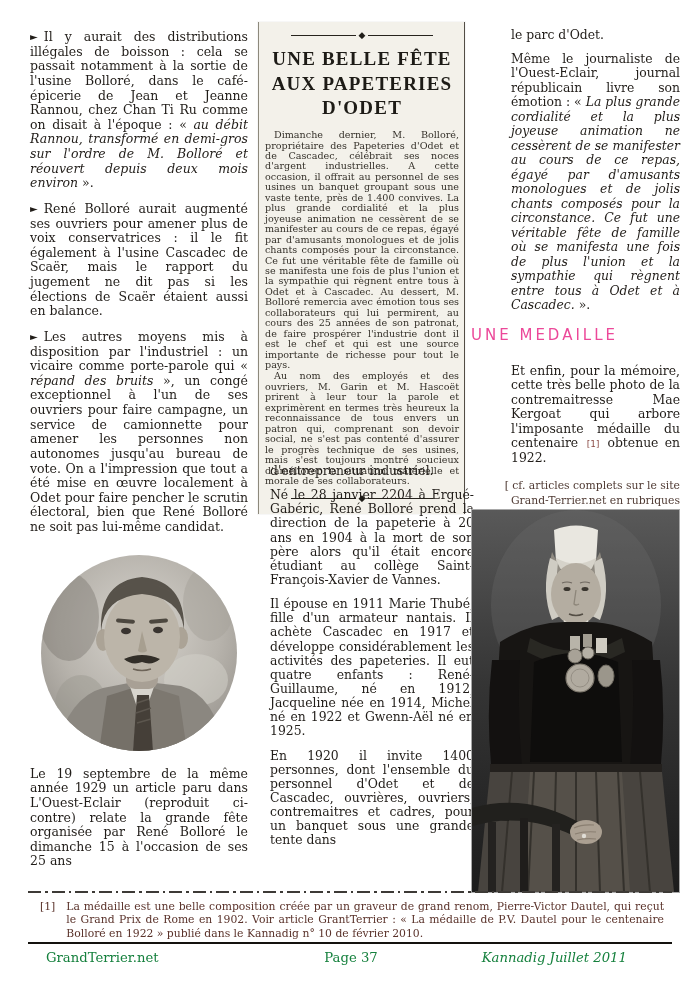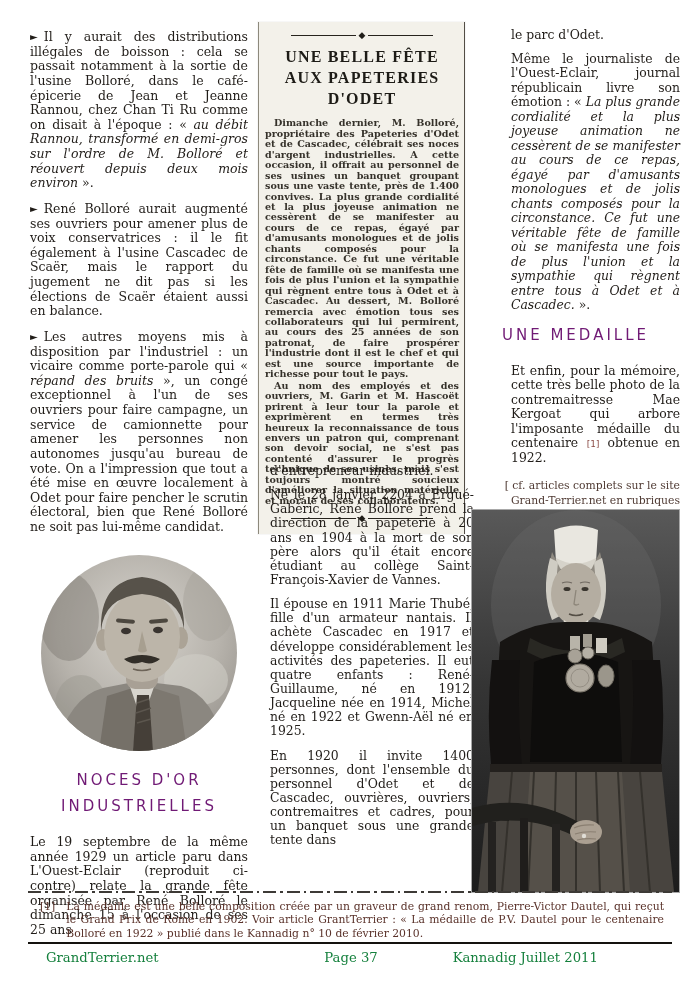--- a/index.html
+++ b/index.html
@@ -14,30 +14,30 @@
        hyphens:auto;-webkit-hyphens:auto;}
   .col-right p.bp{font-size:12.4px;margin-bottom:9px;margin-left:40px;}
   .col-mid-text p.bp{font-size:12.4px;line-height:1.14;margin-bottom:10px;}
   .bullet{font-size:10px;margin-right:6px;position:relative;top:-1px;}
   em.q{font-style:italic;}
   
   .portrait-man{width:196px;height:196px;border-radius:50%;overflow:hidden;margin:20px auto 16px;}
   .portrait-man svg{display:block;}
   
   .script-heading{font-family:"DejaVu Sans","Liberation Sans",sans-serif;font-weight:400;
-      font-size:15px;letter-spacing:3px;text-align:center;line-height:1.75;margin:6px 0 16px;color:#701a75;}
+      font-size:15px;letter-spacing:3px;line-height:1.75;margin:6px 0 16px;color:#ec4899;}
   
   .clipping{background:#f3f1ea;border-left:1px solid #8d897c;border-right:1px solid #524d45;
       padding:8px 5px 9px 6px;box-shadow:0 0 0 1px rgba(0,0,0,0.03);}
   .clip-ornament{display:flex;align-items:center;margin:1px 26px 7px 26px;color:#1f1d18;}
   .clip-ornament::before,.clip-ornament::after{content:"";flex:1;border-top:1.6px solid #26231d;}
   .clip-ornament .diamond{font-size:9px;line-height:1;padding:0 3px;}
-  .clip-title{font-family:"Liberation Serif","DejaVu Serif",serif;font-weight:700;font-size:16px;
+  .clip-title{font-family:"Liberation Serif","DejaVu Serif",serif;font-weight:700;font-size:19px;
       letter-spacing:1.2px;text-align:center;line-height:1.3;margin:2px 0 9px;color:#1d1b16;}
-  p.clip-body{font-size:9.6px;font-weight:700;line-height:1.09;text-align:justify;
+  p.clip-body{font-size:9.6px;font-weight:400;line-height:1.09;text-align:justify;
       margin:0 0 1px 0;color:#35312a;text-indent:9px;word-spacing:0.3px;}
   .clip-ornament.bottom{margin-top:8px;margin-bottom:2px;}
   
   .fn-ref{font-family:"DejaVu Sans Mono","Liberation Mono",monospace;font-size:9px;color:#8a4a44;
       letter-spacing:-0.5px;padding:0 1px;}
   .bracket-note{font-size:10.8px;line-height:1.38;color:#4f3a33;text-align:right;margin-top:14px;
       padding-left:6px;}
   
   .portrait-woman{position:absolute;left:471px;top:509px;width:209px;height:384px;
       border:1px solid #a8a8a8;box-sizing:border-box;background:#222;}
@@ -45,21 +45,21 @@
   
   .dashdot{position:absolute;left:28px;top:891px;width:644px;height:1.8px;
       background:repeating-linear-gradient(90deg,#3d3a36 0 13px,transparent 13px 17px,#3d3a36 17px 19.5px,transparent 19.5px 23.5px);}
   .footnote{position:absolute;left:40px;top:900px;width:624px;display:flex;gap:11px;
       font-size:10.8px;line-height:1.24;color:#5a322a;text-align:justify;}
   .footnote .fn-marker{flex:0 0 auto;}
   .footer-rule{position:absolute;left:28px;top:942px;width:644px;border-top:2px solid #14120e;}
   .footer{position:absolute;left:46px;top:950px;width:610px;display:flex;font-size:13.2px;color:#15803d;}
   .footer .f-left{flex:1;text-align:left;}
   .footer .f-center{flex:1;text-align:center;}
-  .footer .f-right{flex:1;text-align:left;}
+  .footer .f-right{flex:1;text-align:center;font-style:italic;}
 </style>
 </head>
 <body>
 
 <div class="page">
 
   <div class="col col-left">
     <p class="bp"><span class="bullet">►</span><span>Il y aurait des distributions illégales de boisson : cela se passait notamment à la sortie de l'usine Bolloré, dans le café-épicerie de Jean et Jeanne Rannou, chez Chan Ti Ru comme on disait à l'époque : « </span><em class="q">au débit Rannou, transformé en demi-gros sur l'ordre de M. Bolloré et réouvert depuis deux mois environ</em><span> ».</span></p>
     <p class="bp"><span class="bullet">►</span><span>René Bolloré aurait augmenté ses ouvriers pour amener plus de voix conservatrices : il le fit également à l'usine Cascadec de Scaër, mais le rapport du jugement ne dit pas si les élections de Scaër étaient aussi en balance.</span></p>
     <p class="bp"><span class="bullet">►</span><span>Les autres moyens mis à disposition par l'industriel : un vicaire comme porte-parole qui « </span><em class="q">répand des bruits</em><span> », un congé exceptionnel à l'un de ses ouvriers pour faire campagne, un service de camionnette pour amener les personnes non autonomes jusqu'au bureau de vote. On a l'impression que tout a été mise en œuvre localement à Odet pour faire pencher le scrutin électoral, bien que René Bolloré ne soit pas lui-même candidat.</span></p>
@@ -93,21 +93,20 @@
         <rect x="75" y="64" width="19" height="4" rx="2" fill="#4c473f" transform="rotate(5 84 66)"></rect>
         <rect x="108" y="64" width="19" height="4" rx="2" fill="#4c473f" transform="rotate(-5 118 66)"></rect>
         <ellipse cx="85" cy="76" rx="5" ry="3.2" fill="#393430"></ellipse>
         <ellipse cx="117" cy="75" rx="5" ry="3.2" fill="#393430"></ellipse>
         <path d="M101,76 L97,96 Q101,99 106,96 Z" fill="#a79f90"></path>
         <path d="M83,104 Q101,96 119,104 Q111,111 101,107 Q91,111 83,104 Z" fill="#322e28"></path>
         <path d="M92,114 Q101,117 110,114" stroke="#6d6458" stroke-width="1.5" fill="none"></path>
       </svg>
     </div>
 
-    <h2 class="script-heading"><span>NOCES D'OR</span><br><span>INDUSTRIELLES</span></h2>
 
     <p class="bp"><span>Le 19 septembre de la même année 1929 un article paru dans L'Ouest-Eclair (reproduit ci-contre) relate la grande fête organisée par René Bolloré le dimanche 15 à l'occasion de ses 25 ans</span></p>
   </div>
 
   <div class="col col-mid">
     <div class="clipping">
       <div class="clip-ornament">
           <span class="diamond">◆</span>
         </div>
       <div class="clip-title"><span>UNE BELLE FÊTE</span><br><span>AUX PAPETERIES D'ODET</span></div>

